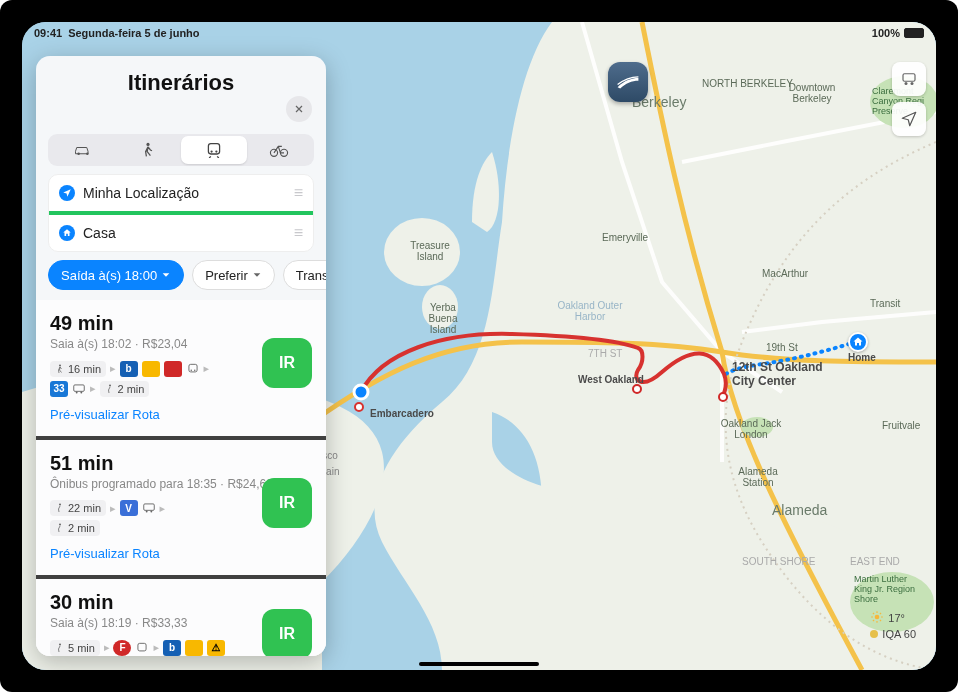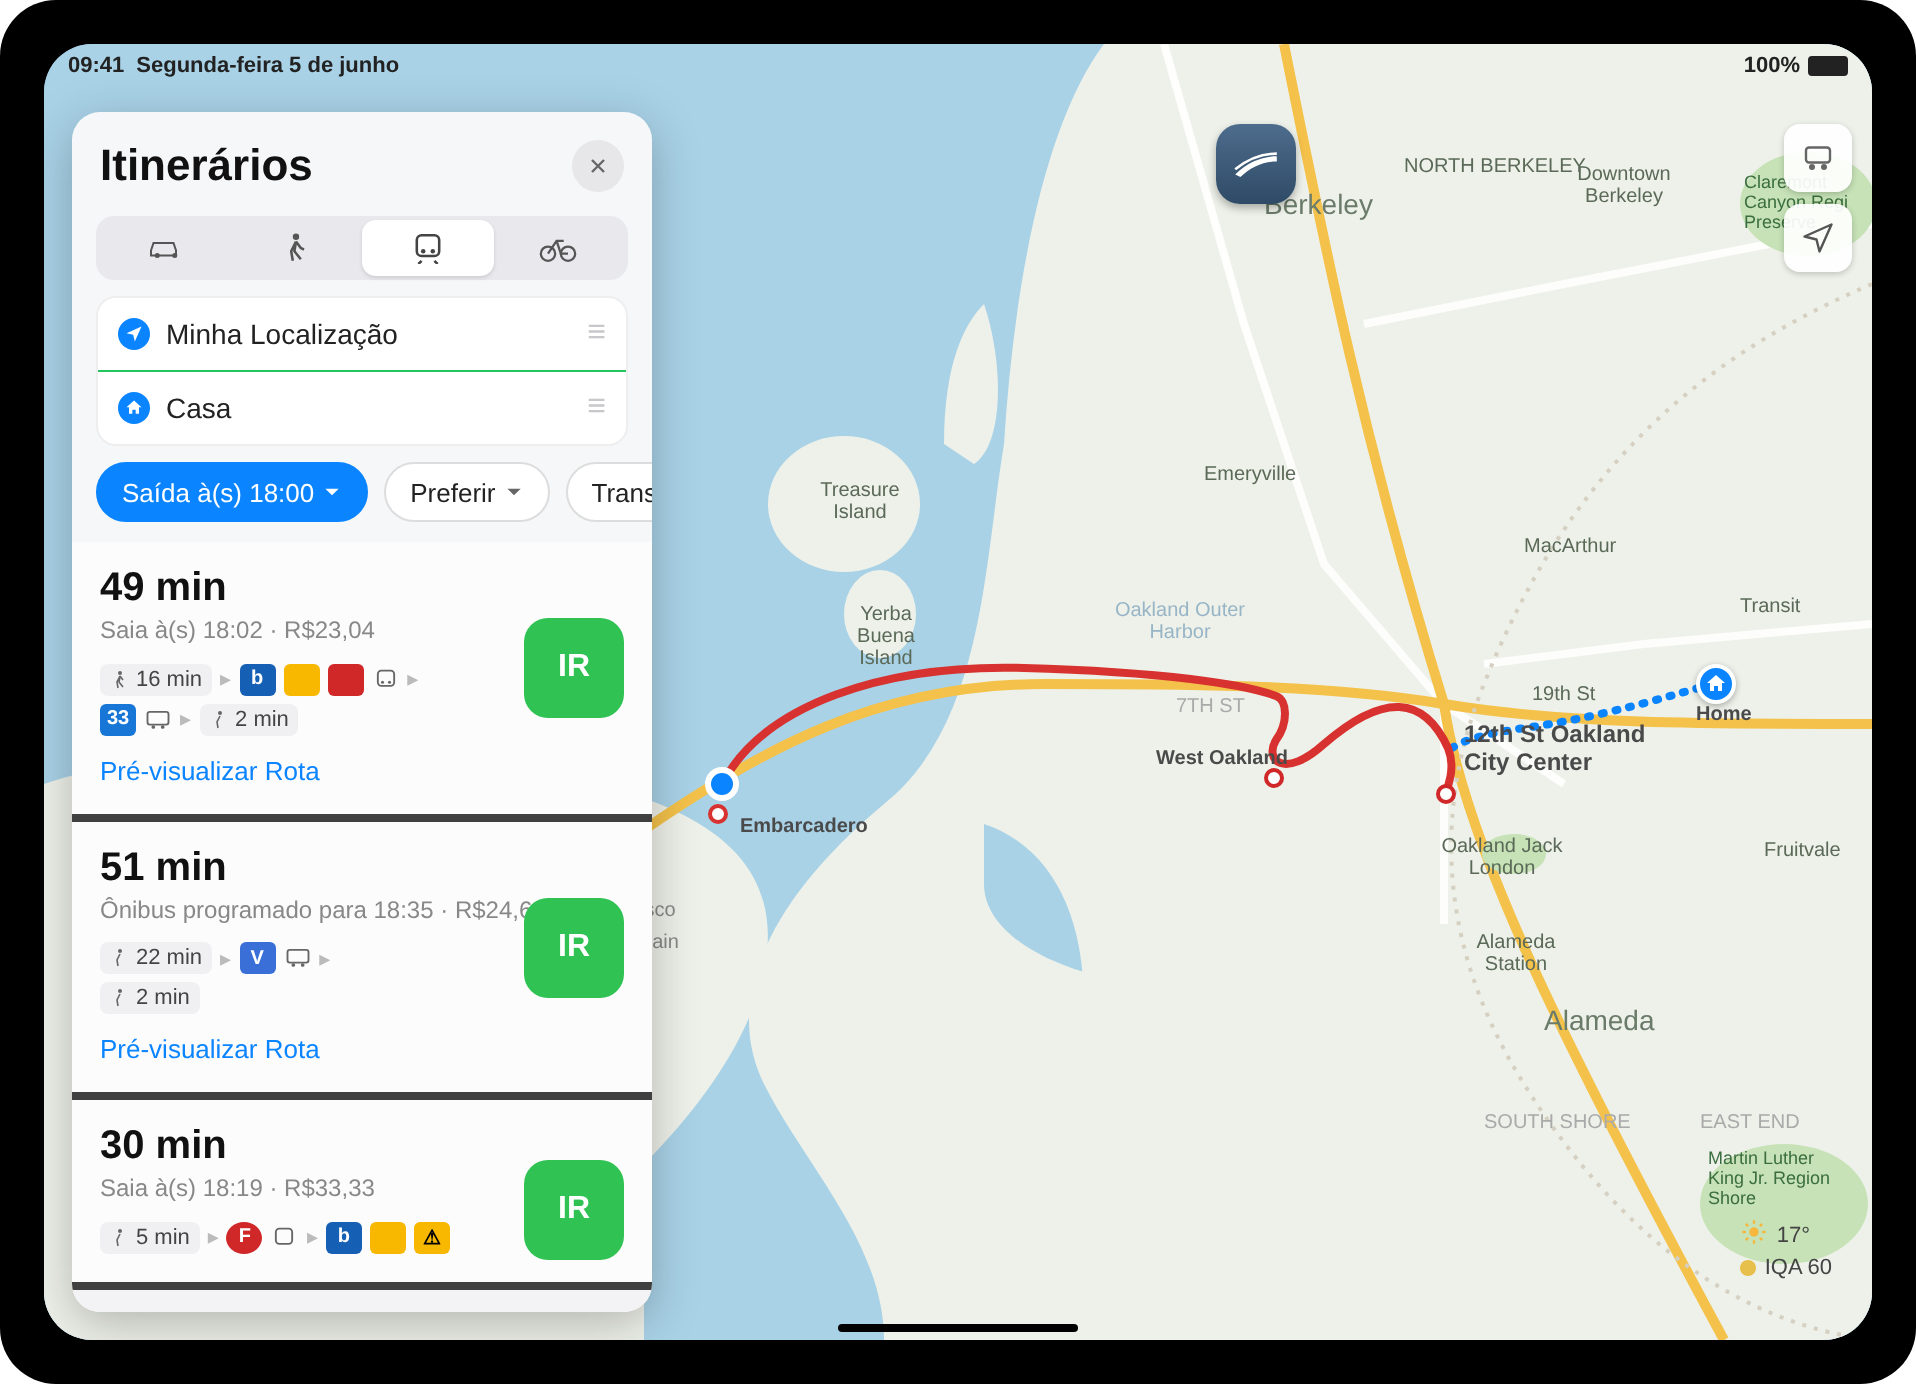--- a/index.html
+++ b/index.html
@@ -1,19 +1,19 @@
 <!DOCTYPE html>
 <html><head>
 <meta charset="utf-8">
 <style>
   * { box-sizing: border-box; margin: 0; padding: 0; font-family: -apple-system, "SF Pro Text", "Helvetica Neue", Arial, sans-serif; }
   html, body { width: 958px; height: 692px; background: #fff; }
   .device {
     width: 958px; height: 692px;
-    background: #000; border-radius: 28px;
+    background: #000; border-radius: 12px;
     padding: 22px;
     position: relative;
   }
   .screen {
     width: 100%; height: 100%;
     background: #a8d0e8;
     border-radius: 24px;
     overflow: hidden;
     position: relative;
   }
@@ -82,21 +82,21 @@
     position: absolute; top: 34px; left: 14px; width: 290px; bottom: 14px;
     background: rgba(248,248,250,.96);
     border-radius: 14px;
     box-shadow: 0 6px 24px rgba(0,0,0,.25);
     z-index: 50;
     overflow: hidden;
     display: flex; flex-direction: column;
   }
   .panel-header {
     padding: 14px 14px 6px;
-    display: flex; align-items: center;
+    display: flex; align-items: center; flex-direction: column;
   }
   .panel-title { font-size: 22px; font-weight: 700; color: #111; }
   .close-btn {
     margin-left: auto; width: 26px; height: 26px; border-radius: 50%;
     background: #e7e7ea; display: flex; align-items: center; justify-content: center;
   }
   .close-btn svg { width: 12px; height: 12px; stroke: #666; stroke-width: 2.4; }
 
   .mode-seg {
     margin: 6px 12px 8px;
@@ -111,21 +111,21 @@
   .mode-seg svg { width: 20px; height: 16px; fill: #444; }
 
   .loc-block {
     margin: 0 12px 8px; background: #fff; border-radius: 10px;
     border: 1px solid #eee;
   }
   .loc-row {
     display: flex; align-items: center; gap: 8px; padding: 9px 10px;
     font-size: 14px; color: #222;
   }
-  .loc-row + .loc-row { border-top: 1px solid #22c55e; }
+  .loc-row + .loc-row { border-top: 4px solid #22c55e; }
   .loc-dot { width: 16px; height: 16px; border-radius: 50%; display: flex; align-items: center; justify-content: center; }
   .loc-dot.loc { background: #0a84ff; }
   .loc-dot.home { background: #0a84ff; }
   .loc-dot svg { width: 10px; height: 10px; fill: #fff; }
   .drag-h { margin-left: auto; color: #c8c8cc; font-size: 16px; }
 
   .filter-row {
     display: flex; gap: 8px; padding: 0 12px 10px;
     overflow: hidden; white-space: nowrap;
   }

